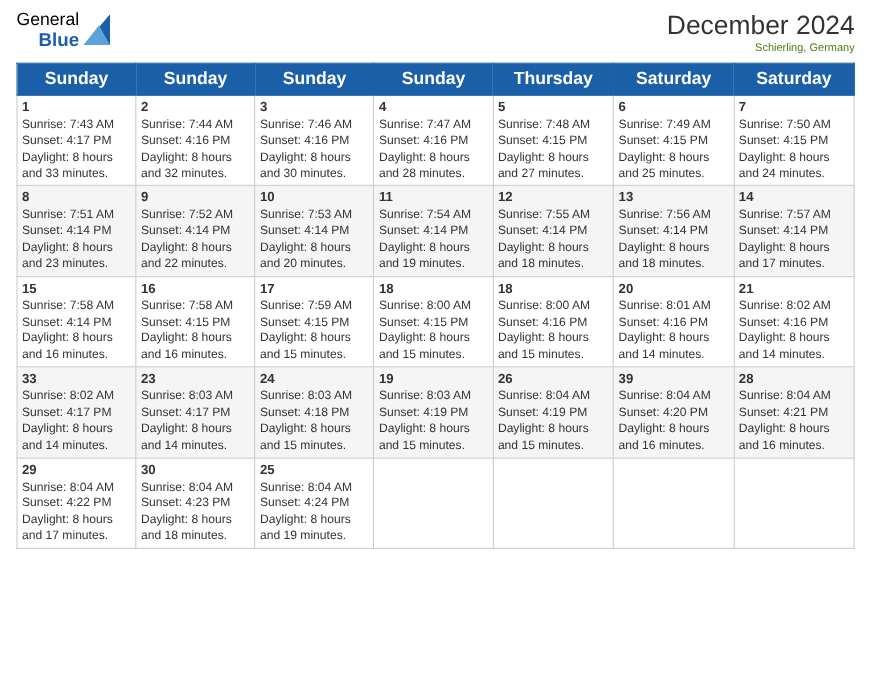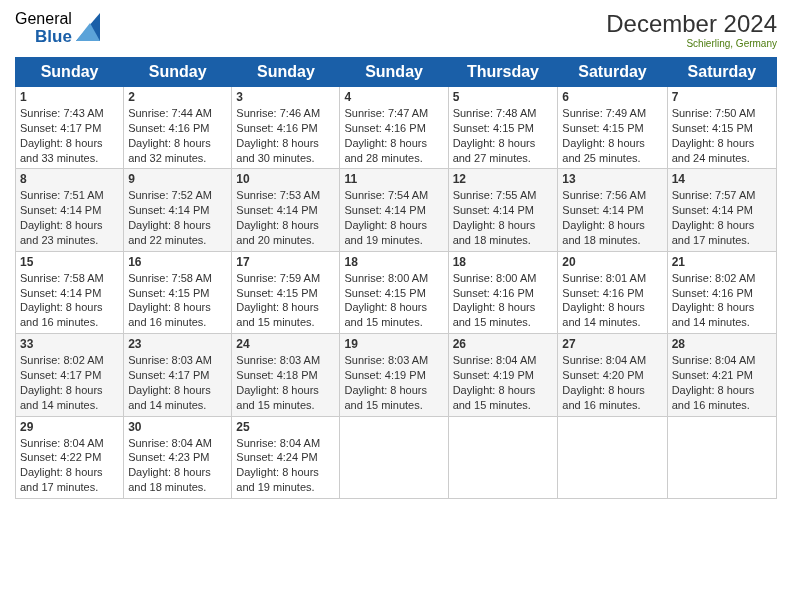--- a/index.html
+++ b/index.html
@@ -283,21 +283,21 @@
           Sunrise: 8:03 AM<br>Sunset: 4:19 PM<br>Daylight: 8 hours and 15 minutes.
         </div>
           </td>
           <td>
             <div class="day-num">26</div>
         <div class="day-info">
           Sunrise: 8:04 AM<br>Sunset: 4:19 PM<br>Daylight: 8 hours and 15 minutes.
         </div>
           </td>
           <td>
-            <div class="day-num">27</div>
+            <div class="day-num">39</div>
         <div class="day-info">
           Sunrise: 8:04 AM<br>Sunset: 4:20 PM<br>Daylight: 8 hours and 16 minutes.
         </div>
           </td>
           <td>
             <div class="day-num">28</div>
         <div class="day-info">
           Sunrise: 8:04 AM<br>Sunset: 4:21 PM<br>Daylight: 8 hours and 16 minutes.
         </div>
           </td>

